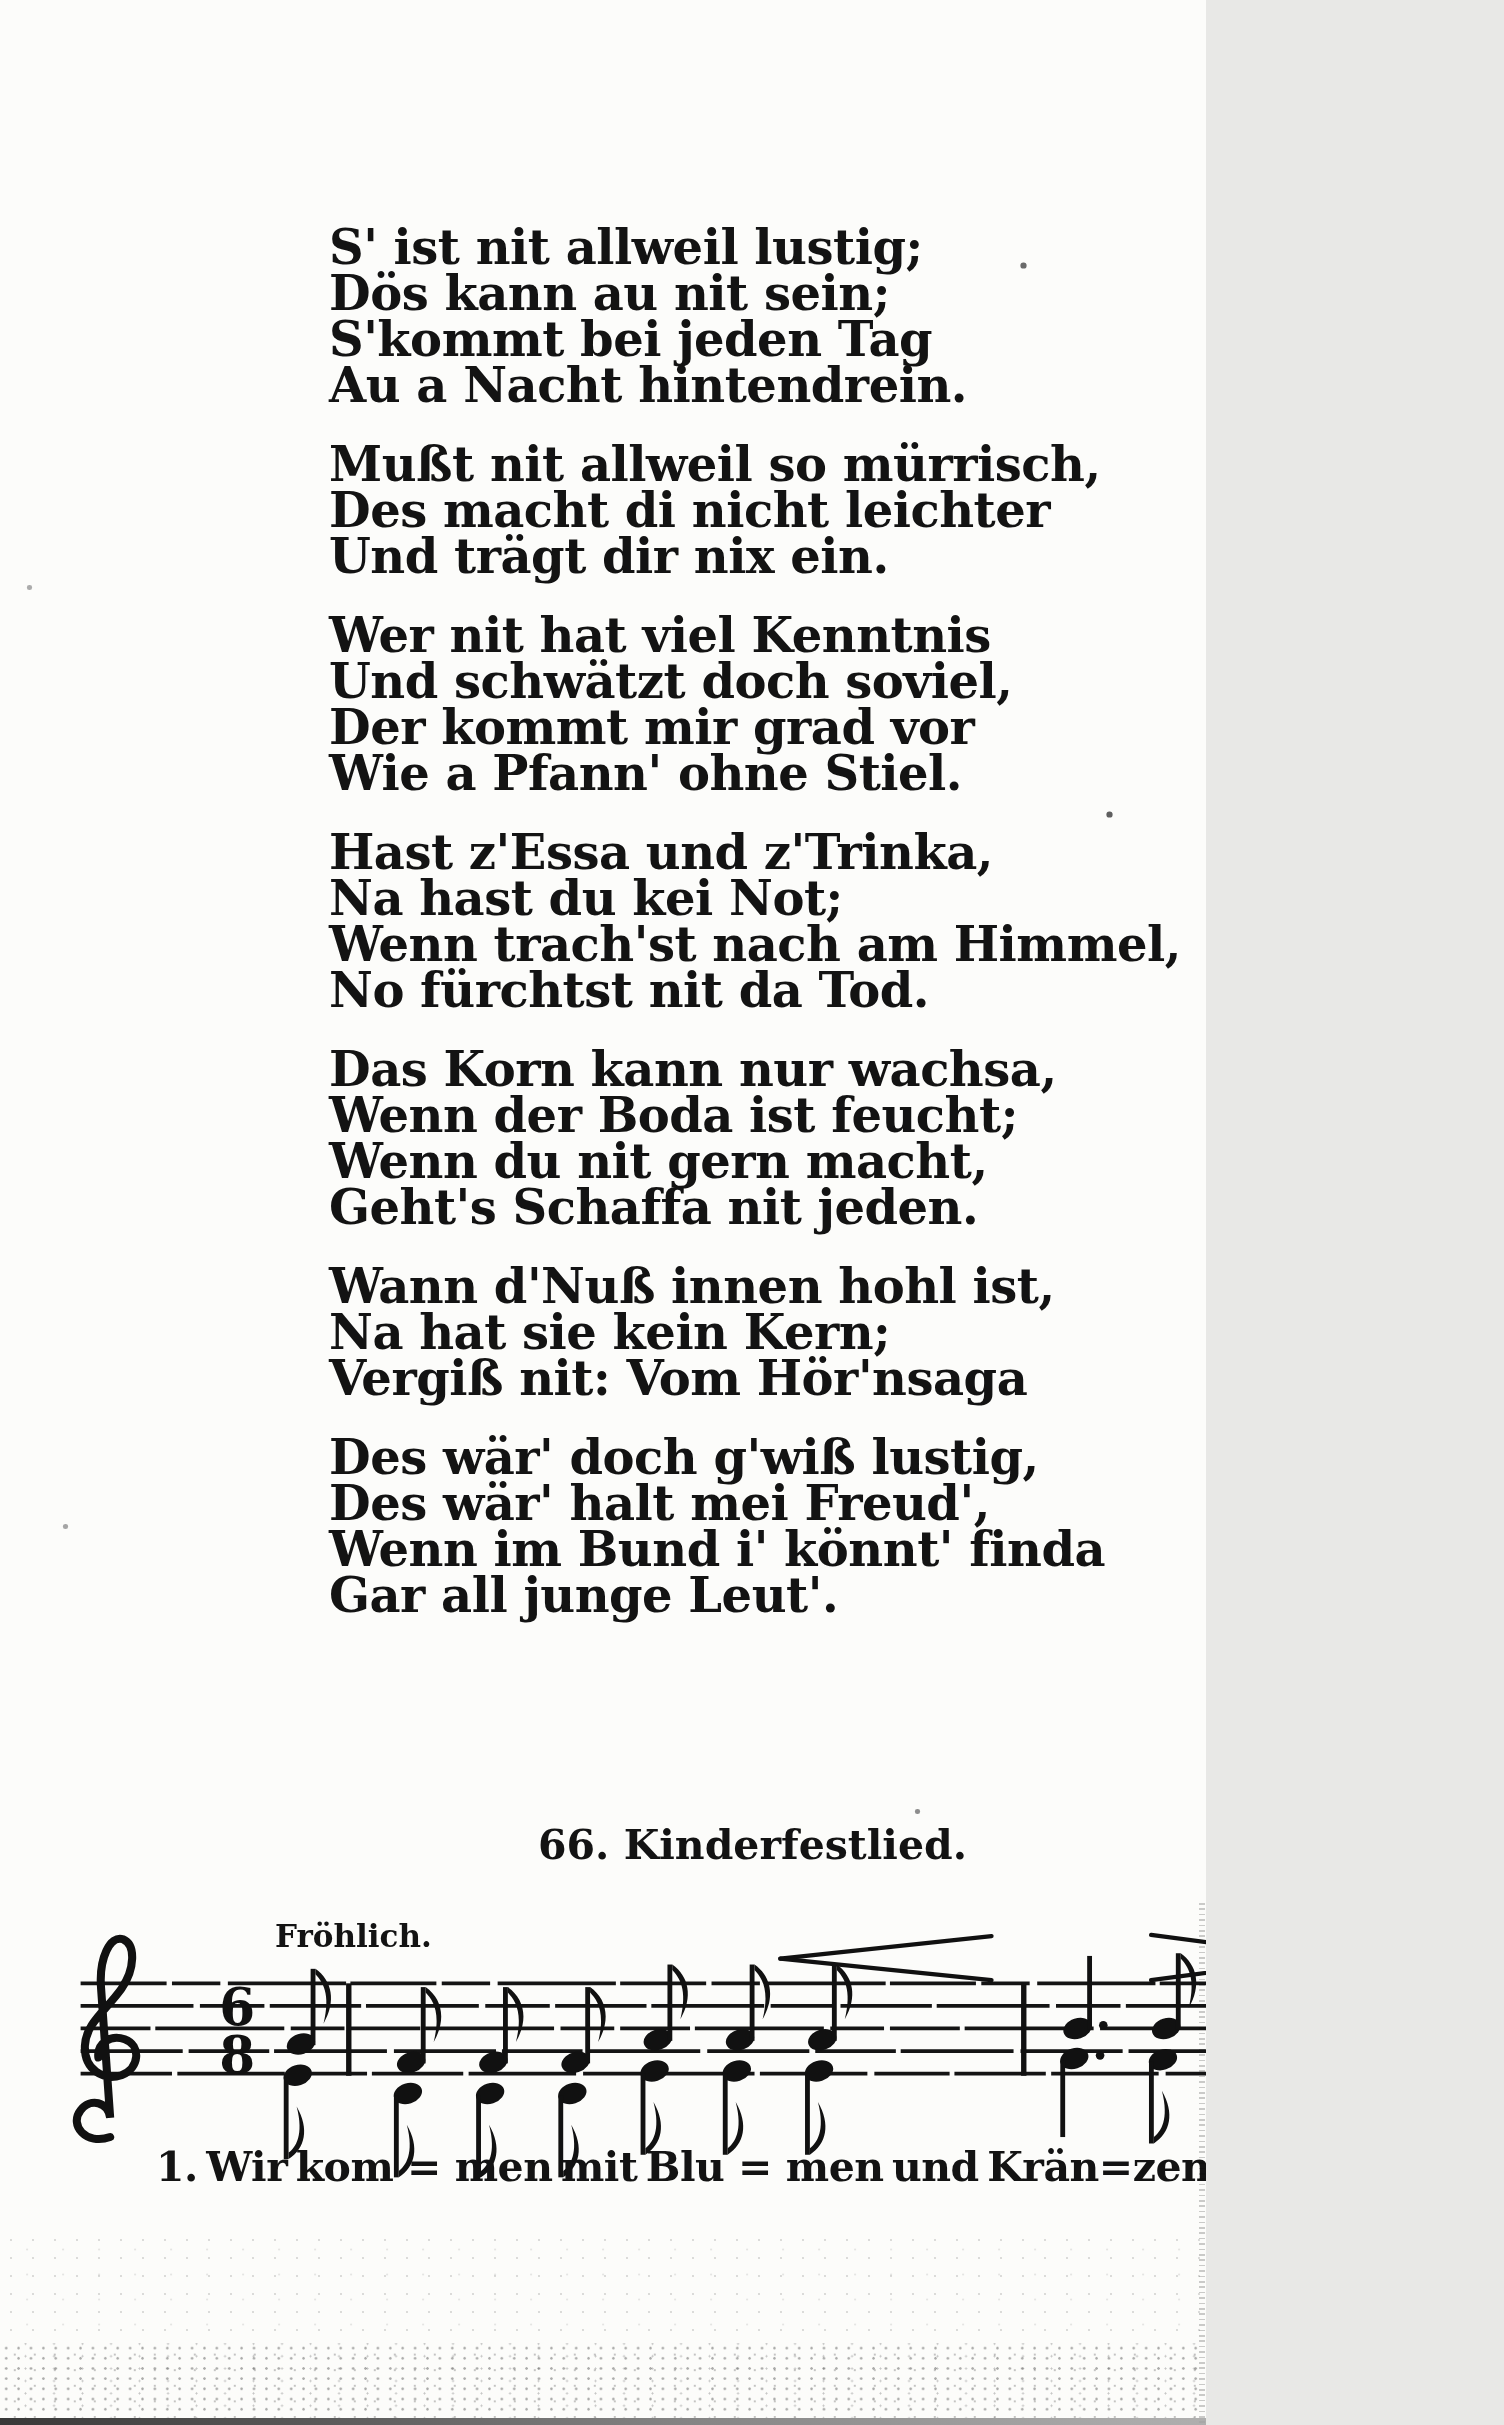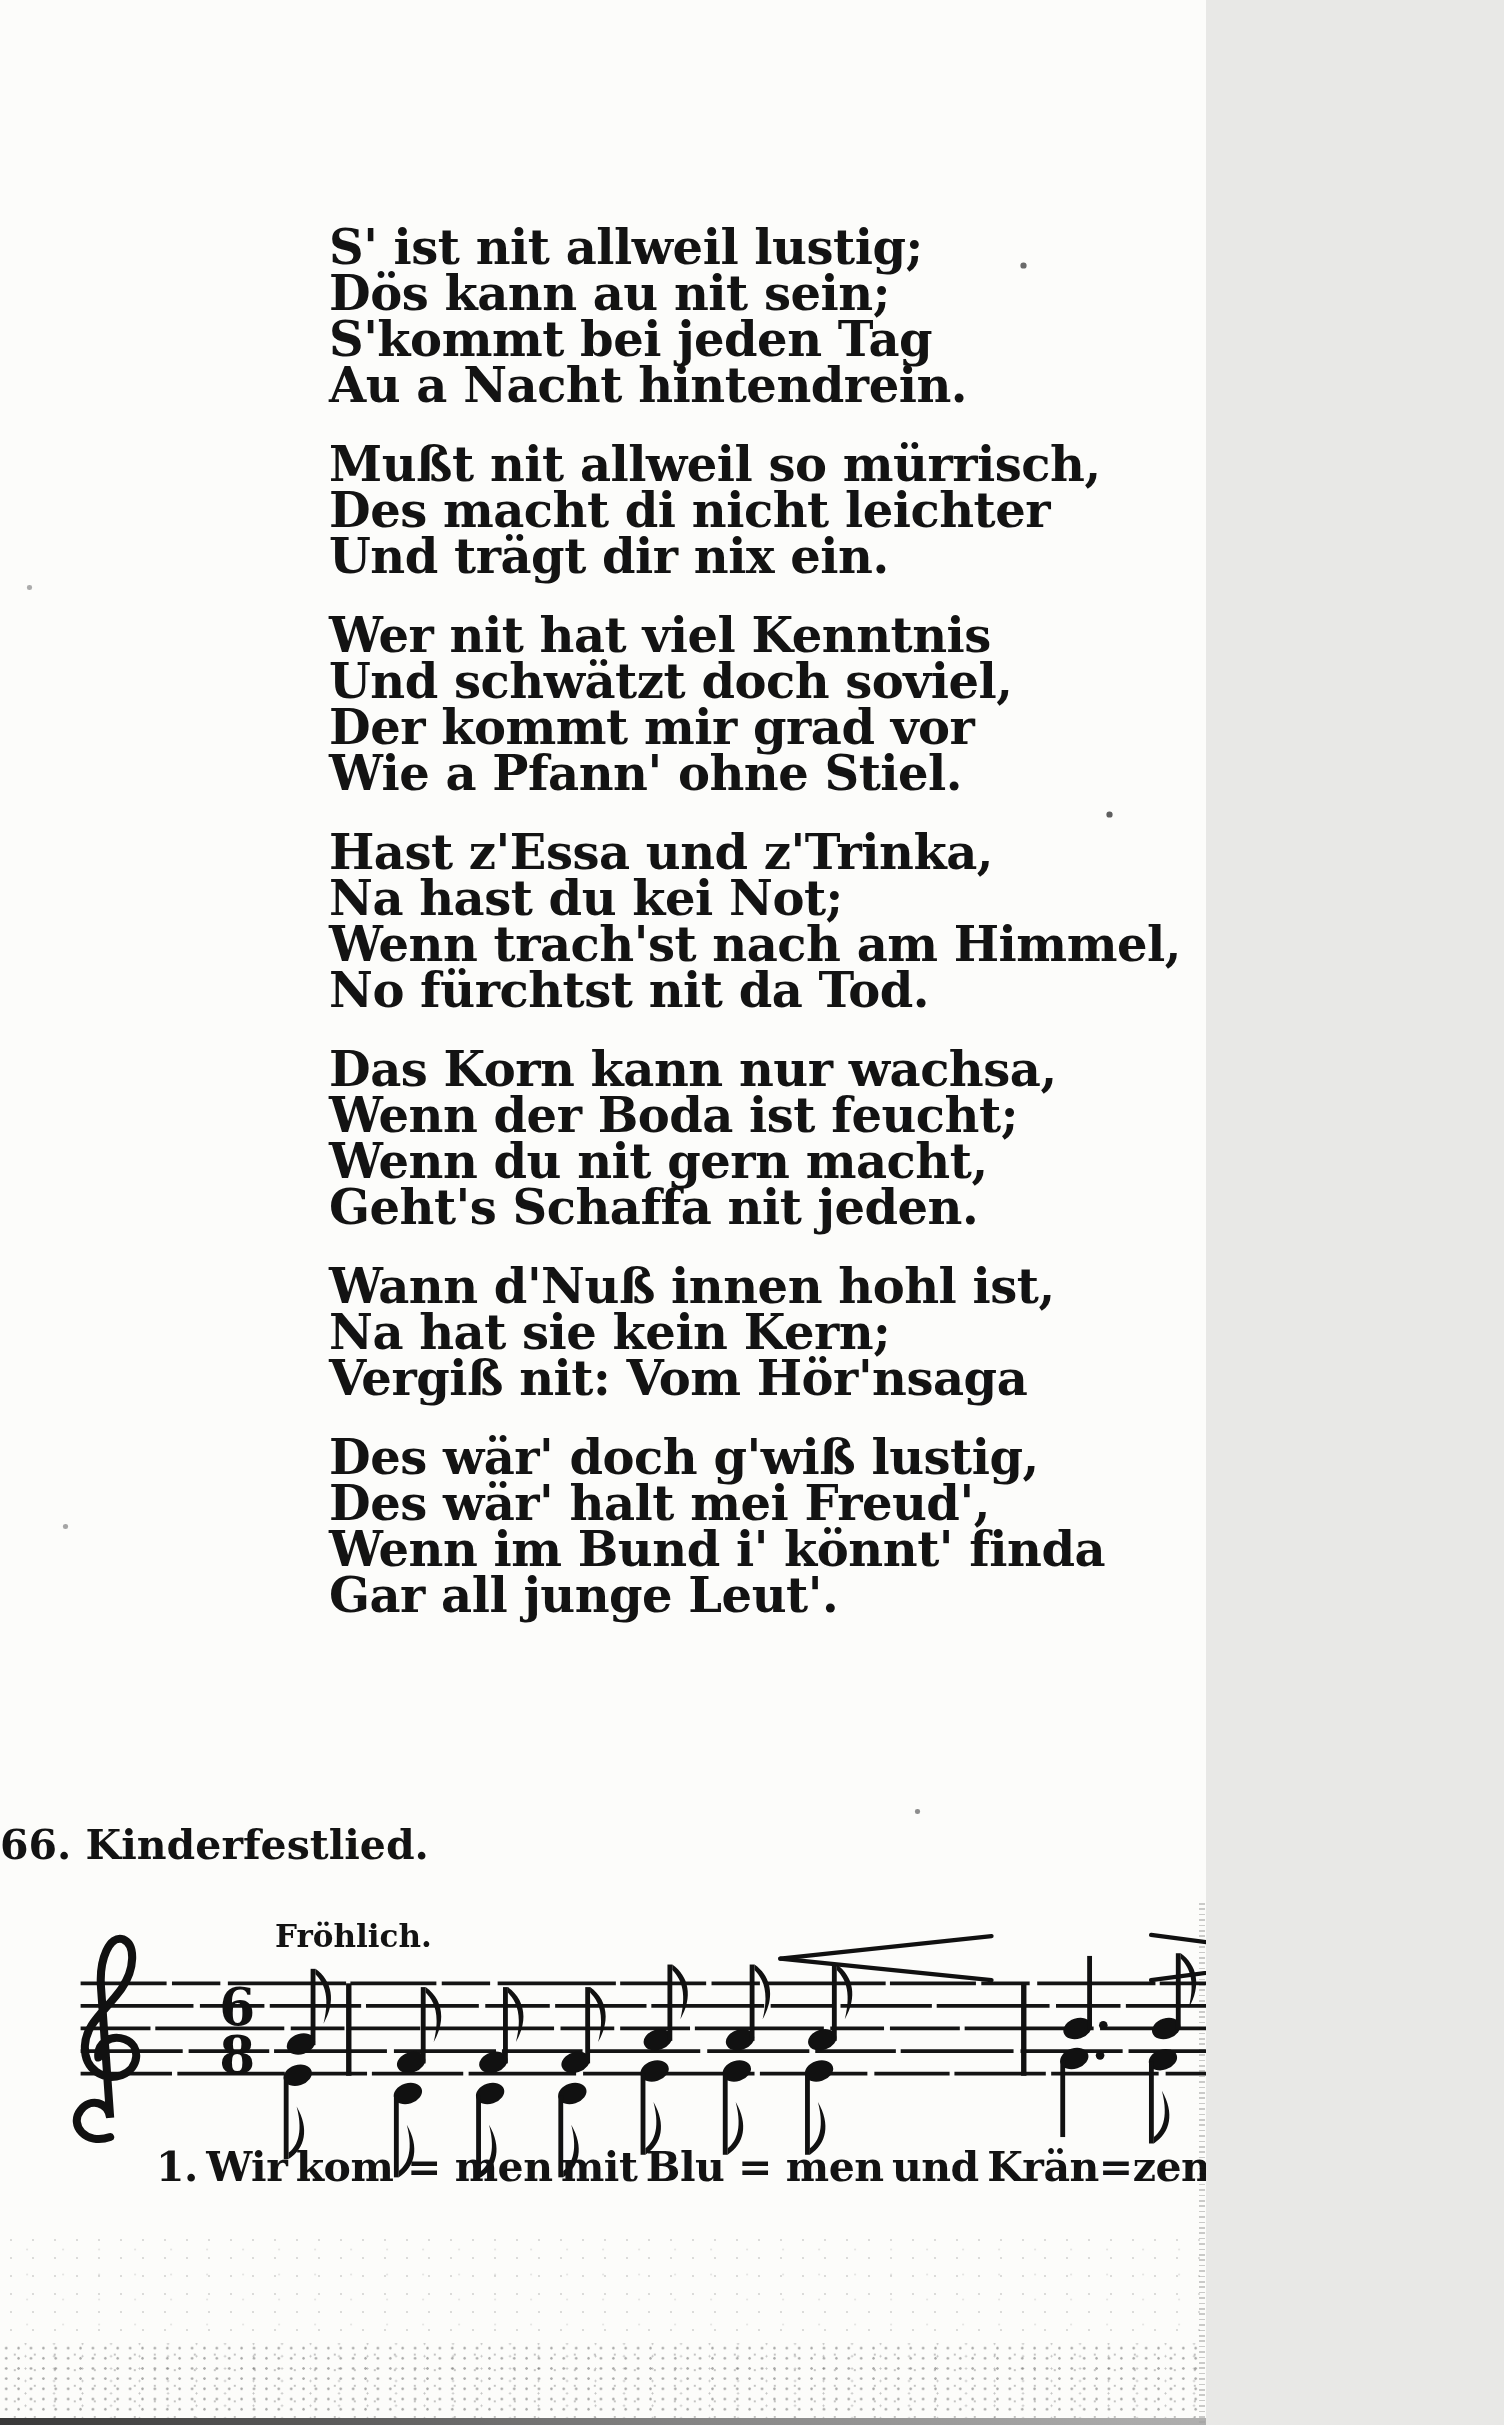--- a/index.html
+++ b/index.html
@@ -18,21 +18,21 @@
   .poem{
     position:absolute;left:329px;top:224px;
   }
   .stanza{margin-bottom:33px;}
   .poem-line{
     font-size:48px;font-weight:700;line-height:46px;
     white-space:nowrap;letter-spacing:-0.5px;
   }
   .song-heading{
     position:absolute;left:0;top:1821px;width:1505px;
-    text-align:left;
+    text-align:center;
     font-size:41px;font-weight:700;letter-spacing:0;
   }
   .tempo{
     position:absolute;left:275px;top:1918px;
     font-size:31px;font-weight:700;
   }
   .music{position:absolute;left:0;top:1907px;}
   .timesig{
     font-family:"DejaVu Serif", serif;
     font-size:96px;font-weight:700;

